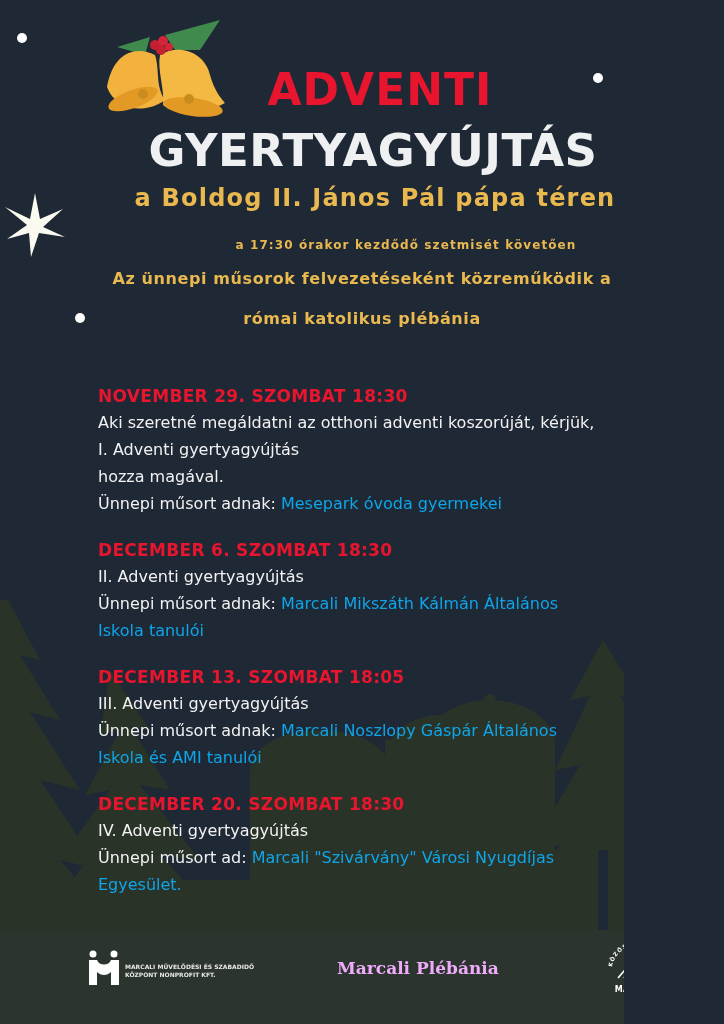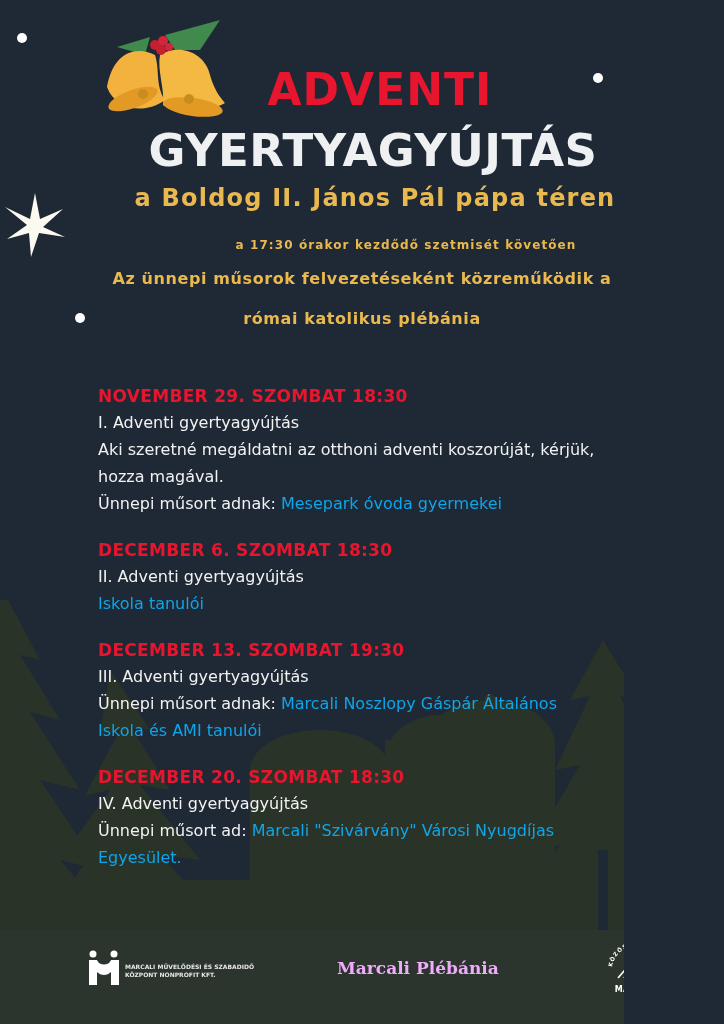--- a/index.html
+++ b/index.html
@@ -94,32 +94,33 @@
   <div class="abs title-red">ADVENTI</div>
   <div class="abs title-white">GYERTYAGYÚJTÁS</div>
   <div class="abs sub1">a Boldog II. János Pál pápa téren</div>
   <div class="center-line sub2">a 17:30 órakor kezdődő szetmisét követően</div>
   <div class="center-line sub3">Az ünnepi műsorok felvezetéseként közreműködik a</div>
   <div class="center-line sub4">római katolikus plébánia</div>
 
   <div class="events">
     <div class="event">
       <div class="ev-date">NOVEMBER 29. SZOMBAT 18:30</div>
+      <div class="ev-line">Aki szeretné megáldatni az otthoni adventi koszorúját, kérjük,</div>
       <div class="ev-line">I. Adventi gyertyagyújtás</div>
-      <div class="ev-line">Aki szeretné megáldatni az otthoni adventi koszorúját, kérjük,</div>
       <div class="ev-line">hozza magával.</div>
       <div class="ev-line"><span>Ünnepi műsort adnak: </span><span class="ev-gold">Mesepark óvoda gyermekei</span></div>
     </div>
     <div class="event">
       <div class="ev-date">DECEMBER 6. SZOMBAT 18:30</div>
       <div class="ev-line">II. Adventi gyertyagyújtás</div>
+      <div class="ev-line"><span>Ünnepi műsort adnak: </span><span class="ev-gold">Marcali Mikszáth Kálmán Általános</span></div>
       <div class="ev-line ev-gold">Iskola tanulói</div>
     </div>
     <div class="event">
-      <div class="ev-date">DECEMBER 13. SZOMBAT 19:30</div>
+      <div class="ev-date">DECEMBER 13. SZOMBAT 18:05</div>
       <div class="ev-line">III. Adventi gyertyagyújtás</div>
       <div class="ev-line"><span>Ünnepi műsort adnak: </span><span class="ev-gold">Marcali Noszlopy Gáspár Általános</span></div>
       <div class="ev-line ev-gold">Iskola és AMI tanulói</div>
     </div>
     <div class="event">
       <div class="ev-date">DECEMBER 20. SZOMBAT 18:30</div>
       <div class="ev-line">IV. Adventi gyertyagyújtás</div>
       <div class="ev-line"><span>Ünnepi műsort ad: </span><span class="ev-gold">Marcali "Szivárvány" Városi Nyugdíjas</span></div>
       <div class="ev-line ev-gold">Egyesület.</div>
     </div>

